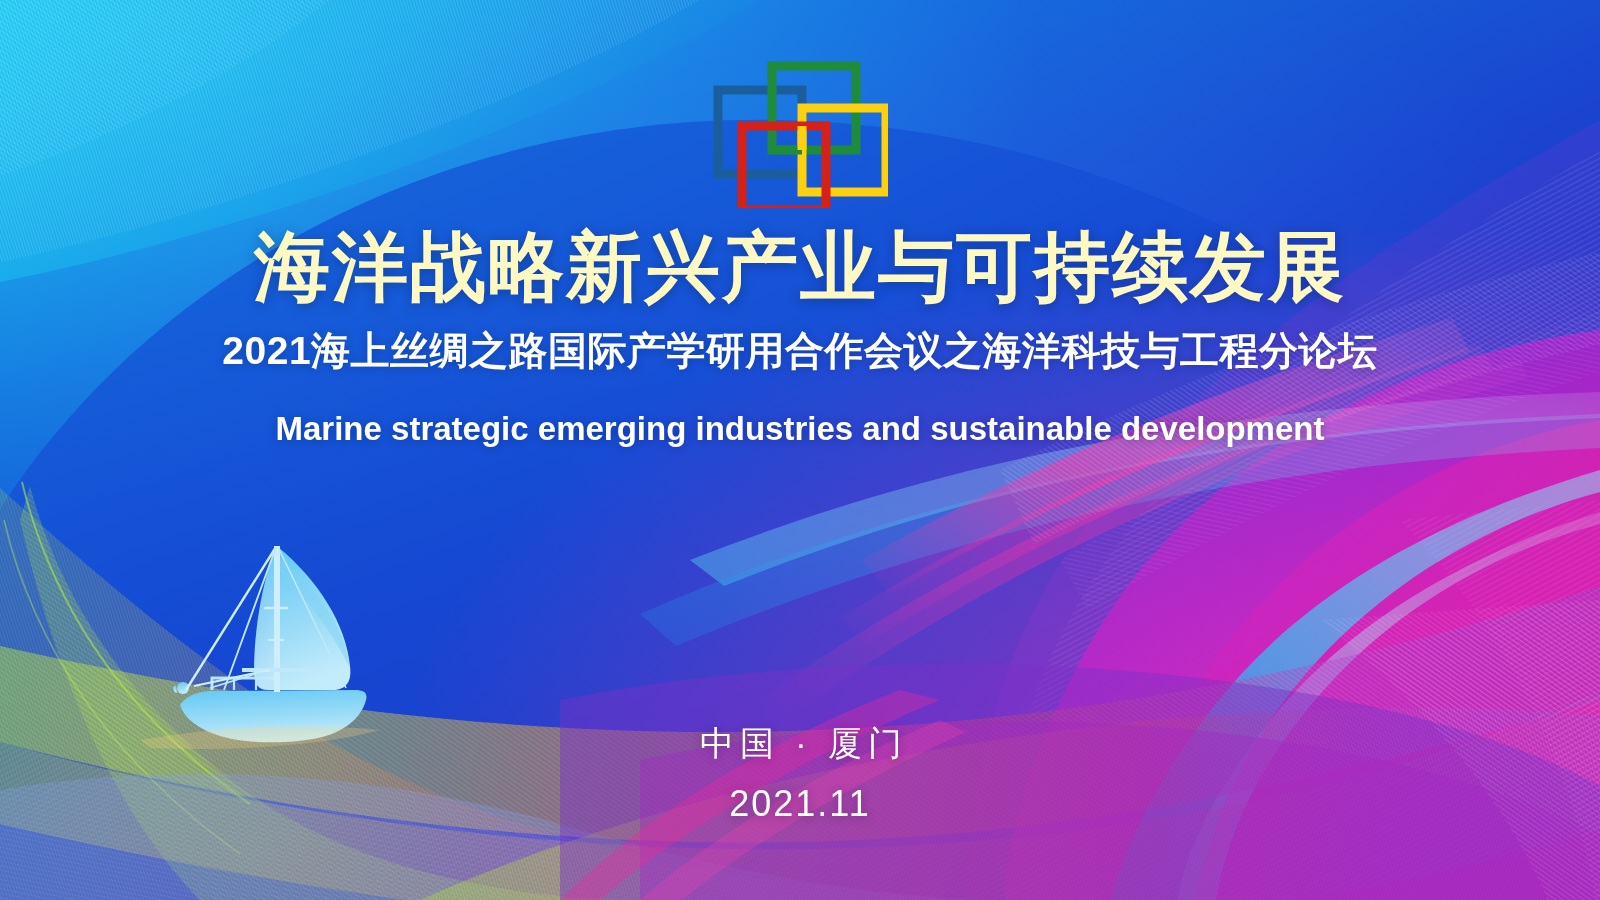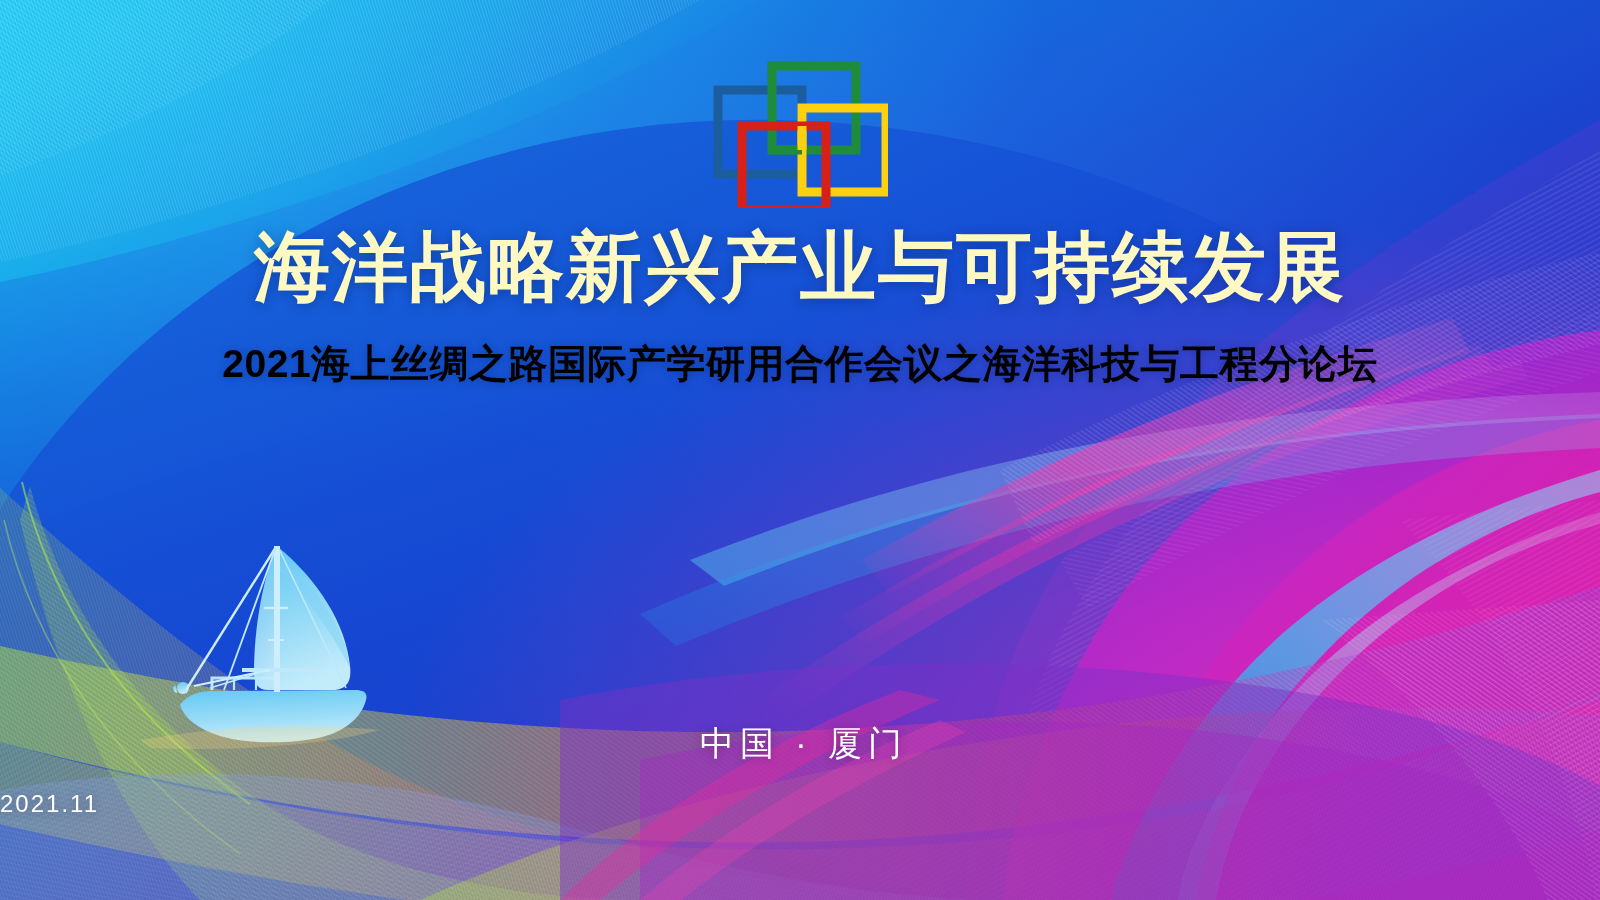--- a/index.html
+++ b/index.html
@@ -46,25 +46,25 @@
     font-size: 76px;
     line-height: 86px;
     font-weight: 700;
     letter-spacing: 2px;
     white-space: nowrap;
     text-shadow: 0 2px 12px rgba(3,20,70,.35);
     font-family: "Liberation Sans", "DejaVu Sans", sans-serif;
   }
   .title-sub {
     position: absolute;
-    top: 340px;
+    top: 327px;
     left: 0;
     width: 1600px;
     text-align: center;
-    color: #000000;
+    color: #ffffff;
     font-size: 39px;
     line-height: 48px;
     font-weight: 700;
     letter-spacing: 0.5px;
     white-space: nowrap;
     text-shadow: 0 1px 8px rgba(3,20,70,.3);
     font-family: "Liberation Sans", "DejaVu Sans", sans-serif;
   }
   .title-en {
     position: absolute;
@@ -96,23 +96,23 @@
     letter-spacing: 6px;
     white-space: nowrap;
     text-shadow: 0 1px 10px rgba(40,0,60,.35);
     font-family: "Liberation Sans", "DejaVu Sans", sans-serif;
   }
   .datetext {
     position: absolute;
     top: 782px;
     left: 0;
     width: 1600px;
-    text-align: left;
+    text-align: center;
     color: #ffffff;
-    font-size: 24px;
+    font-size: 36px;
     line-height: 44px;
     font-weight: 300;
     letter-spacing: 2px;
     white-space: nowrap;
     text-shadow: 0 1px 10px rgba(40,0,60,.35);
   }
 </style>
 </head>
 <body>
 
@@ -382,19 +382,20 @@
       <path d="M128,52 h0" stroke="#fdd010" stroke-width="9" fill="none"></path>
       <path d="M44,70 h0" stroke="#d62118" stroke-width="9" fill="none"></path>
     </svg>
   </div>
 
   <div class="title-main">海洋战略新兴产业与可持续发展</div>
 
   <div class="title-sub">2021海上丝绸之路国际产学研用合作会议之海洋科技与工程分论坛</div>
 
   <div class="title-en">
+    <span class="en1">Marine strategic emerging industries and sustainable development</span>
   </div>
 
   <div class="venue">中国 · 厦门</div>
 
   <div class="datetext">2021.11</div>
 
 </div>
 
 </body></html>

